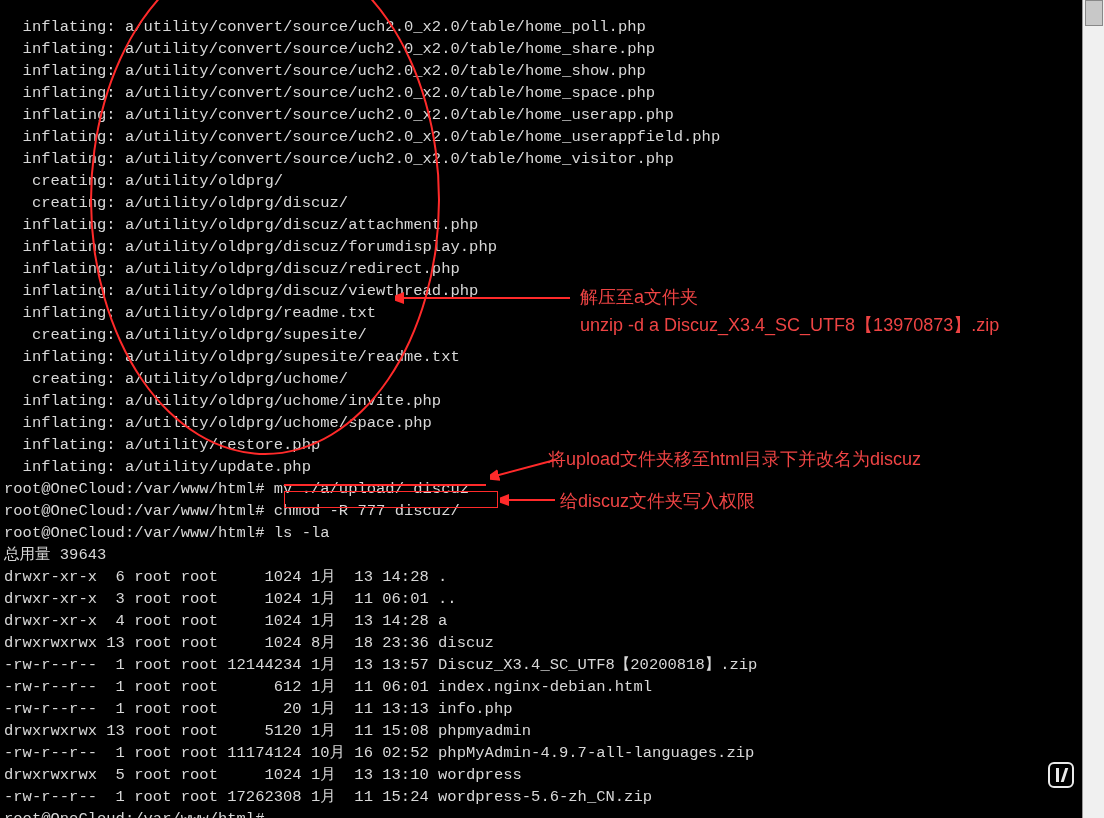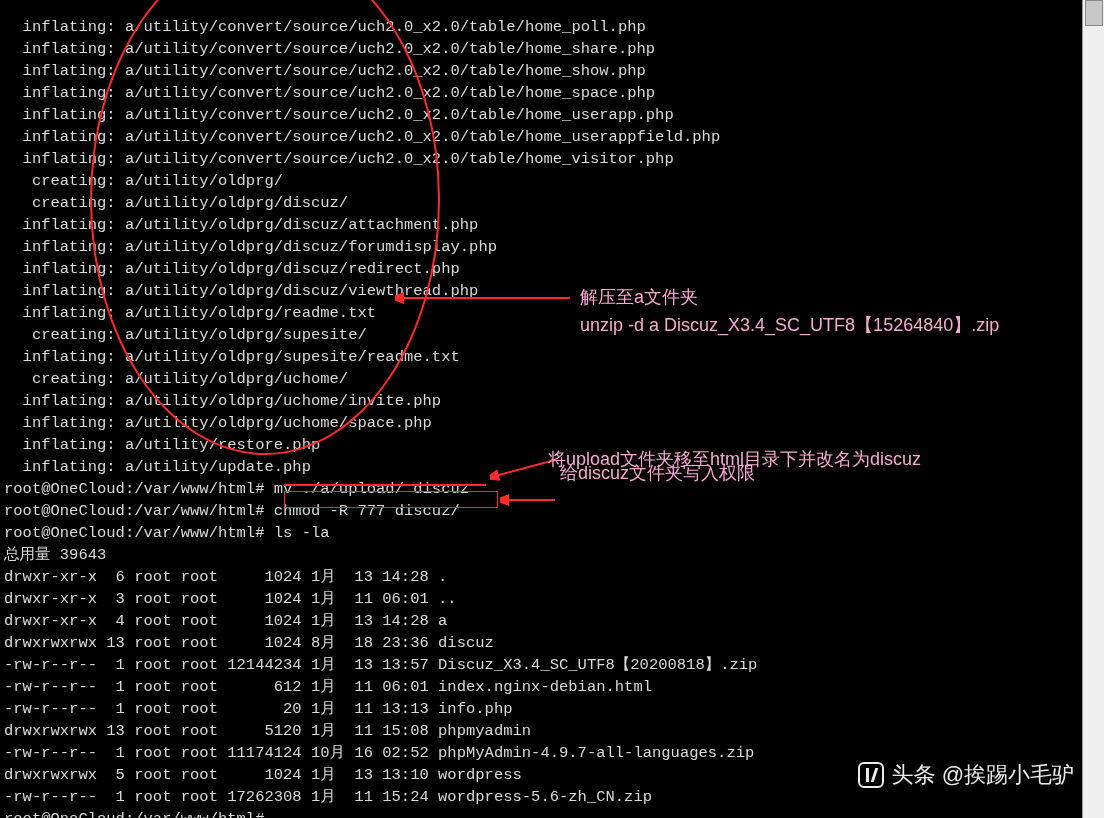--- a/index.html
+++ b/index.html
@@ -61,21 +61,21 @@
   .box2 {
     position:absolute;
     left:284px;
     top:491px;
     width:214px;
     height:17px;
     border:1px solid #ff2a2a;
   }
   .ann {
     position:absolute;
-    color:#f9a8d4;
+    color:#ef4444;
     font-family:"Microsoft YaHei","SimSun",sans-serif;
     font-size:18px;
     white-space:pre;
   }
   .arrow {
     position:absolute;
     pointer-events:none;
   }
   .watermark {
     position:absolute;
@@ -163,38 +163,37 @@
 <svg class="arrow" style="left:395px;top:288px" width="180" height="20">
   <defs>
       <marker id="ah1" markerWidth="10" markerHeight="10" refX="2" refY="3" orient="auto">
         <path d="M0,0 L0,6 L8,3 z" fill="#ff2a2a"></path>
       </marker>
     </defs>
   <line x1="175" y1="10" x2="5" y2="10" stroke="#ff2a2a" stroke-width="2" marker-end="url(#ah1)"></line>
 </svg>
 
 <div class="ann" style="left:580px;top:286px">解压至a文件夹</div>
-<div class="ann" style="left:580px;top:314px">unzip -d a Discuz_X3.4_SC_UTF8【15264840】.zip</div>
+<div class="ann" style="left:580px;top:314px">unzip -d a Discuz_X3.4_SC_UTF8【13970873】.zip</div>
 
 <svg class="arrow" style="left:490px;top:452px" width="70" height="30">
   <defs>
       <marker id="ah2" markerWidth="10" markerHeight="10" refX="2" refY="3" orient="auto">
         <path d="M0,0 L0,6 L8,3 z" fill="#ff2a2a"></path>
       </marker>
     </defs>
   <line x1="65" y1="8" x2="5" y2="24" stroke="#ff2a2a" stroke-width="2" marker-end="url(#ah2)"></line>
 </svg>
 <div class="ann" style="left:548px;top:448px">将upload文件夹移至html目录下并改名为discuz</div>
 
 <svg class="arrow" style="left:500px;top:492px" width="60" height="16">
   <defs>
       <marker id="ah3" markerWidth="10" markerHeight="10" refX="2" refY="3" orient="auto">
         <path d="M0,0 L0,6 L8,3 z" fill="#ff2a2a"></path>
       </marker>
     </defs>
   <line x1="55" y1="8" x2="5" y2="8" stroke="#ff2a2a" stroke-width="2" marker-end="url(#ah3)"></line>
 </svg>
-<div class="ann" style="left:560px;top:462px">给discuz文件夹写入权限</div>
+<div class="ann" style="left:560px;top:490px">给discuz文件夹写入权限</div>
 
 <div class="watermark">
   <span class="wm-icon"></span>
-  <span>头条 @挨踢小毛驴</span>
 </div>
 
 </body></html>

